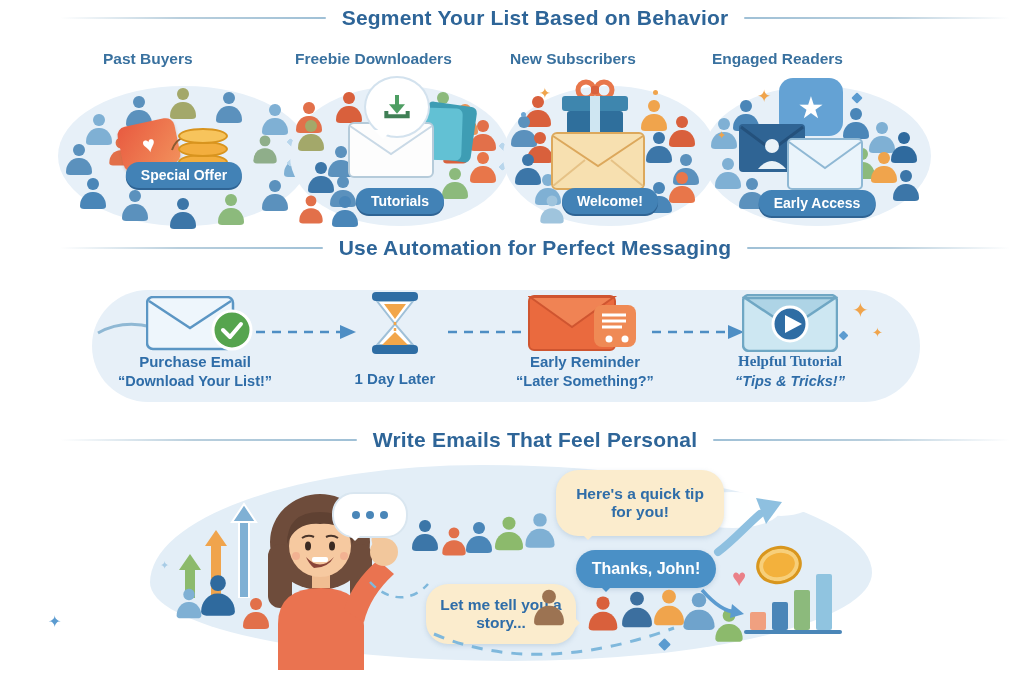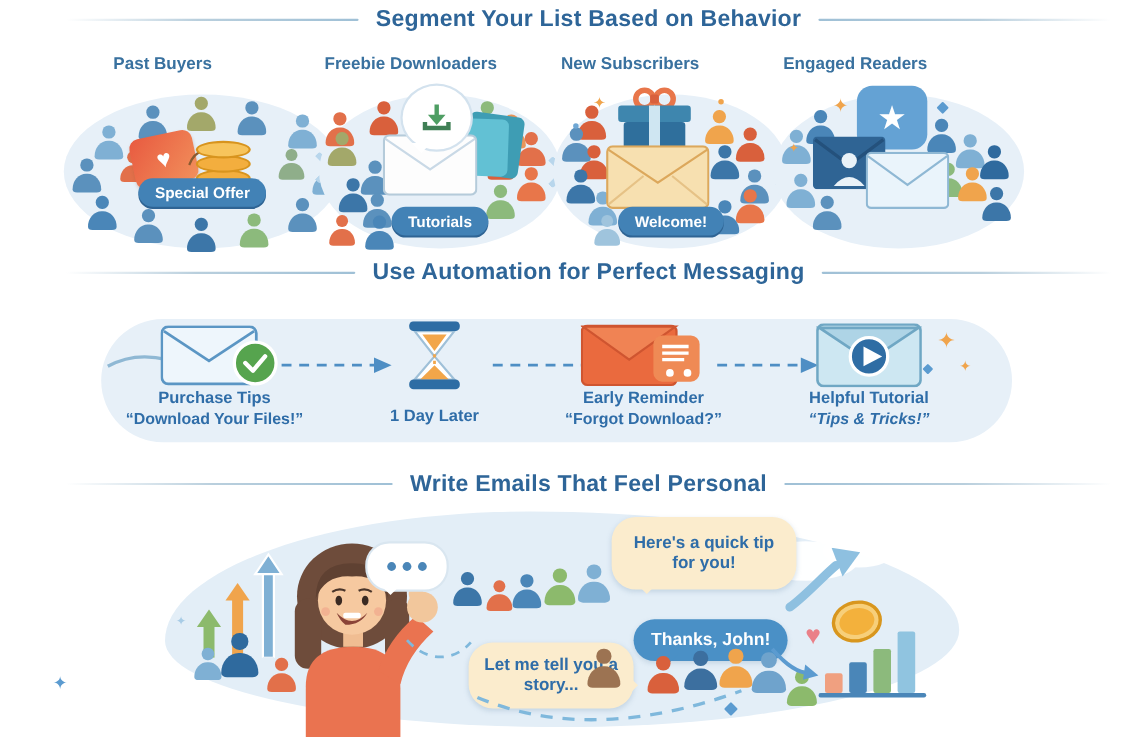--- a/index.html
+++ b/index.html
@@ -52,21 +52,21 @@
   .diamond{position:absolute;background:#5b9bd0;transform:rotate(45deg);border-radius:1px;}
 
   .step-title{position:absolute;color:#2f6da8;font-weight:bold;font-size:15px;text-align:center;}
   .step-sub{position:absolute;color:#2f6da8;font-weight:bold;font-size:14.5px;text-align:center;}
 
   .bubble{position:absolute;display:flex;align-items:center;justify-content:center;text-align:center;
           font-weight:bold;color:#2f6da8;background:#fbeccd;border-radius:22px;
           box-shadow:0 2px 5px rgba(120,150,180,.28);padding:4px 10px;box-sizing:border-box;}
   .bubble.cream::after{content:"";position:absolute;left:22px;bottom:-14px;border:10px solid transparent;
                        border-top-color:#fbeccd;}
-  .bubble.blue{background:#4a90c6;color:#fff;margin-top:13px;}
+  .bubble.blue{background:#4a90c6;color:#fff;}
   .bubble.blue::after{content:"";position:absolute;left:20px;bottom:-14px;border:10px solid transparent;
                       border-top-color:#4a90c6;}
   .bubble.tail-r::after{left:auto;right:-13px;bottom:12px;border:9px solid transparent;
                         border-left-color:#fbeccd;}
   .typing{position:absolute;background:#fff;border:2px solid #d9e6f0;border-radius:22px;
           display:flex;align-items:center;justify-content:center;gap:6px;}
   .typing::after{content:"";position:absolute;left:12px;bottom:-14px;border:9px solid transparent;
                  border-top-color:#fff;}
   .tdot{width:8px;height:8px;border-radius:50%;background:#4a86b8;}
   .big-coin{position:absolute;background:#f3b13c;border:3px solid #d8961e;border-radius:50%;
@@ -206,41 +206,42 @@
       <circle cx="33" cy="22" r="7" fill="#e9f2f8"></circle>
       <path d="M19 45 Q33 29 47 45 Z" fill="#e9f2f8"></path>
     </svg>
     <svg class="abs" style="left:84px;top:52px;" width="76" height="52" viewBox="0 0 76 52">
       <rect x="1" y="1" width="74" height="50" rx="4" fill="#eaf4fb" stroke="#8fb8d4" stroke-width="2"></rect>
       <path d="M2 4 L38 30 L74 4" fill="none" stroke="#8fb8d4" stroke-width="2"></path>
     </svg>
     <span class="spark" style="left:54px;top:2px;font-size:17px;">✦</span>
     <span class="spark" style="left:14px;top:44px;font-size:11px;">✦</span>
     <div class="diamond" style="left:150px;top:8px;width:8px;height:8px;"></div>
+    <div class="badge" style="top:104px;">Early Access</div>
   </div>
 
   <div class="sec-title" style="top:236px;">
     <span>Use Automation for Perfect Messaging</span>
   </div>
 
   <div class="blob" style="left:92px;top:290px;width:828px;height:112px;border-radius:90px;"></div>
 
   <svg class="abs" style="left:96px;top:315px;" width="72" height="26">
     <path d="M2 18 C20 8 40 8 56 12" fill="none" stroke="#8fb8d4" stroke-width="3"></path>
     <polygon points="54,5 70,13 53,20" fill="#8fb8d4"></polygon>
   </svg>
 
   <svg class="abs" style="left:146px;top:296px;" width="108" height="56" viewBox="0 0 108 56">
     <rect x="1" y="1" width="86" height="52" rx="6" fill="#eef6fc" stroke="#5b96c4" stroke-width="2.5"></rect>
     <path d="M3 5 L44 32 L85 5" fill="none" stroke="#5b96c4" stroke-width="2.5"></path>
     <circle cx="86" cy="34" r="19" fill="#56a44e" stroke="#fff" stroke-width="3"></circle>
     <path d="M77 34 l7 7 l11 -13" fill="none" stroke="#fff" stroke-width="4" stroke-linecap="round" stroke-linejoin="round"></path>
   </svg>
-  <div class="step-title" style="left:100px;top:353px;width:190px;">Purchase Tips</div>
-  <div class="step-sub" style="left:90px;top:373px;width:210px;">“Download Your Files!”</div>
+  <div class="step-title" style="left:100px;top:353px;width:190px;">Purchase Email</div>
+  <div class="step-sub" style="left:90px;top:373px;width:210px;">“Download Your List!”</div>
 
   <svg class="abs" style="left:254px;top:323px;" width="104" height="18">
     <line x1="2" y1="9" x2="86" y2="9" stroke="#4e8ec4" stroke-width="2.5" stroke-dasharray="9 7"></line>
     <polygon points="86,2 102,9 86,16" fill="#4e8ec4"></polygon>
   </svg>
 
   <svg class="abs" style="left:369px;top:292px;" width="52" height="62" viewBox="0 0 52 62">
     <path d="M8 9 H44 L26 32 Z" fill="#ffffff" stroke="#9fc0d8" stroke-width="2"></path>
     <path d="M8 53 H44 L26 32 Z" fill="#ffffff" stroke="#9fc0d8" stroke-width="2"></path>
     <path d="M15 12 H37 L26 27 Z" fill="#f2a64a"></path>
@@ -258,34 +259,34 @@
 
   <svg class="abs" style="left:528px;top:295px;" width="112" height="58" viewBox="0 0 112 58">
     <rect x="1" y="1" width="86" height="54" rx="5" fill="#ea6a3e" stroke="#cf5530" stroke-width="2"></rect>
     <path d="M2 2 L44 32 L86 2 Z" fill="#f08354" stroke="#cf5530" stroke-width="2"></path>
     <rect x="66" y="10" width="42" height="42" rx="8" fill="#ef8a55"></rect>
     <path d="M74 20 h24 M74 26 h24 M74 32 h20" stroke="#fff" stroke-width="3" fill="none"></path>
     <circle cx="81" cy="44" r="3.5" fill="#fff"></circle>
     <circle cx="97" cy="44" r="3.5" fill="#fff"></circle>
   </svg>
   <div class="step-title" style="left:490px;top:353px;width:190px;">Early Reminder</div>
-  <div class="step-sub" style="left:480px;top:373px;width:210px;">“Forgot Download?”</div>
+  <div class="step-sub" style="left:480px;top:373px;width:210px;">“Later Something?”</div>
 
   <svg class="abs" style="left:650px;top:323px;" width="96" height="18">
     <line x1="2" y1="9" x2="78" y2="9" stroke="#4e8ec4" stroke-width="2.5" stroke-dasharray="9 7"></line>
     <polygon points="78,2 94,9 78,16" fill="#4e8ec4"></polygon>
   </svg>
 
   <svg class="abs" style="left:742px;top:294px;" width="96" height="58" viewBox="0 0 96 58">
     <rect x="1" y="1" width="94" height="56" rx="6" fill="#cde7f2" stroke="#6fa7c4" stroke-width="2.5"></rect>
     <path d="M3 4 L48 34 L93 4 Z" fill="#aed4e6" stroke="#6fa7c4" stroke-width="2.5"></path>
     <circle cx="48" cy="30" r="17" fill="#2f6da4" stroke="#fff" stroke-width="3"></circle>
     <polygon points="43,21 60,30 43,39" fill="#fff"></polygon>
   </svg>
-  <div class="step-title" style="left:695px;top:353px;width:190px;">Helpful Tutorial</div>
+  <div class="step-title" style="left:695px;top:353px;width:190px;font-family:Liberation Serif, serif;">Helpful Tutorial</div>
   <div class="step-sub" style="left:685px;top:373px;width:210px;font-style:italic;">“Tips &amp; Tricks!”</div>
 
   <span class="spark" style="left:852px;top:300px;font-size:20px;">✦</span>
   <span class="spark" style="left:872px;top:326px;font-size:13px;">✦</span>
   <div class="diamond" style="left:840px;top:332px;width:7px;height:7px;"></div>
 
   <div class="sec-title" style="top:428px;">
     <span>Write Emails That Feel Personal</span>
   </div>
 

